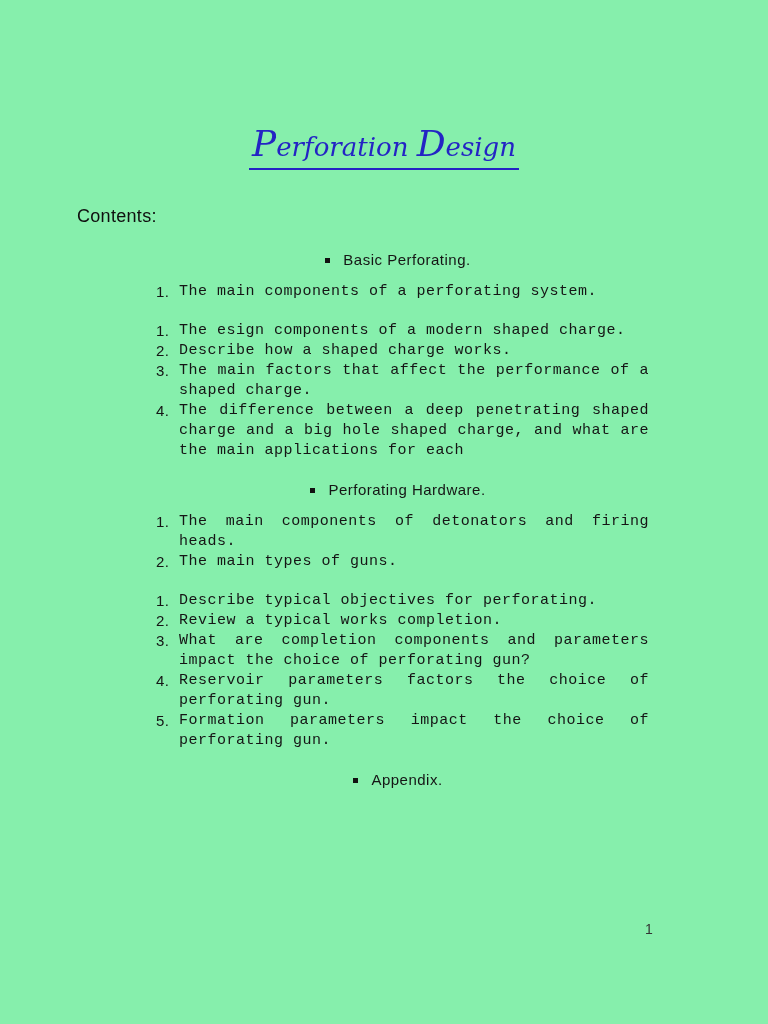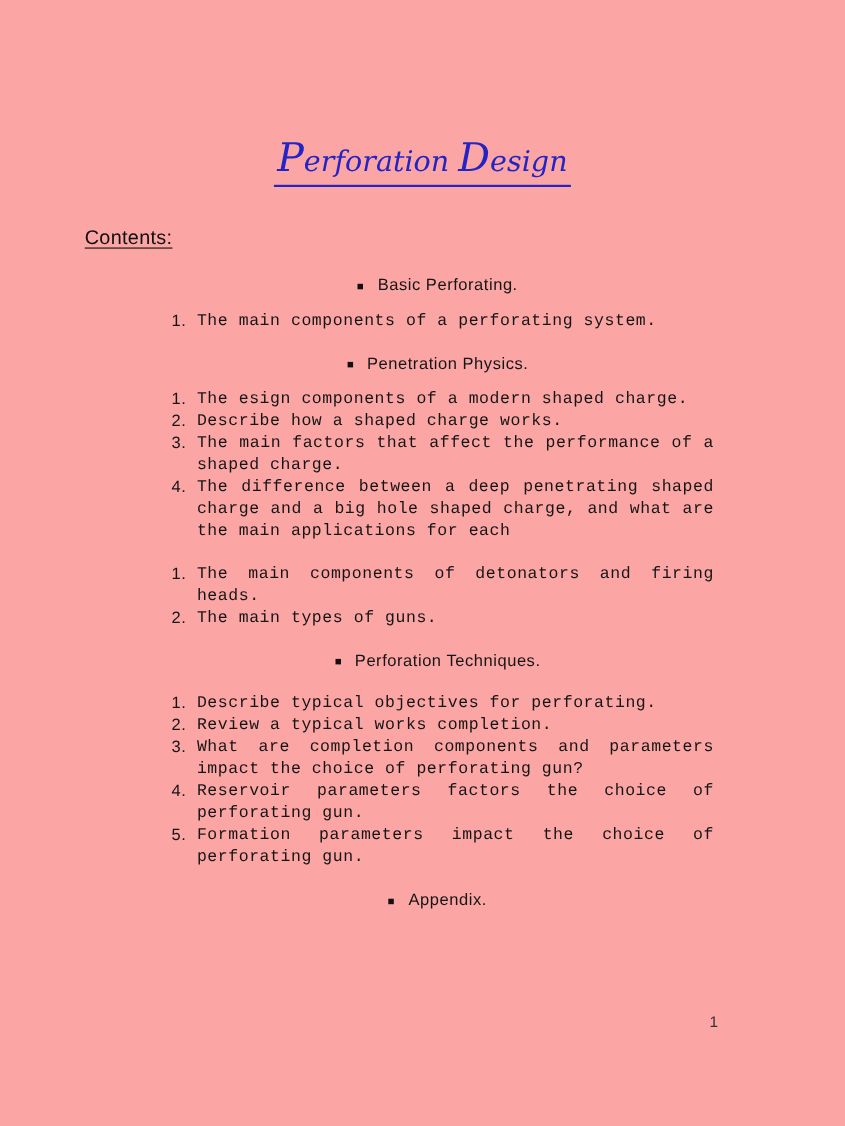--- a/index.html
+++ b/index.html
@@ -1,20 +1,20 @@
 <!DOCTYPE html>
 <html><head>
 <meta charset="utf-8">
 <style>
   html, body { margin: 0; padding: 0; background: #ffffff; }
   .page {
     position: relative;
     width: 768px;
     height: 1024px;
-    background: #fca5a5;
+    background: #86efac;
     font-family: "Liberation Sans", sans-serif;
     color: #151515;
     overflow: hidden;
   }
 
   
   .title-wrap {
     position: absolute;
     top: 121px;
     left: 0;
@@ -33,21 +33,20 @@
   .t-initial { font-size: 36px; }
 
   
   .contents-heading {
     position: absolute;
     top: 206px;
     left: 77px;
     font-size: 18px;
     letter-spacing: 0.3px;
     color: #0f0f0f;
-    text-decoration: underline;
     text-underline-offset: 3px;
   }
 
   
   .contents {
     position: absolute;
     top: 244px;
     left: 140px;
     width: 516px;
     font-size: 15px;
@@ -99,24 +98,20 @@
     </div>
     <div class="items">
           <div class="item">
             <span class="num">1.</span>
             <span class="itext">The main components of a perforating system.</span>
           </div>
         </div>
   </div>
 
   <div class="section">
-    <div class="sec-head">
-      <span class="bullet"></span>
-      <span class="sec-label">Penetration Physics.</span>
-    </div>
     <div class="items">
           <div class="item">
             <span class="num">1.</span>
             <span class="itext">The esign components of a modern shaped charge.</span>
           </div>
           <div class="item">
             <span class="num">2.</span>
             <span class="itext">Describe how a shaped charge works.</span>
           </div>
           <div class="item">
@@ -124,39 +119,36 @@
             <span class="itext">The main factors that affect the performance of a shaped charge.</span>
           </div>
           <div class="item">
             <span class="num">4.</span>
             <span class="itext">The difference between a deep penetrating shaped charge and a big hole shaped charge, and what are the main applications for each</span>
           </div>
         </div>
   </div>
 
   <div class="section">
+    <div class="sec-head">
+      <span class="bullet"></span>
+      <span class="sec-label">Perforating Hardware.</span>
+    </div>
     <div class="items">
           <div class="item">
             <span class="num">1.</span>
             <span class="itext">The main components of detonators and firing heads.</span>
           </div>
           <div class="item">
             <span class="num">2.</span>
             <span class="itext">The main types of guns.</span>
           </div>
         </div>
   </div>
 
-  <div class="section">
-    <div class="sec-head">
-      <span class="bullet"></span>
-      <span class="sec-label">Perforation Techniques.</span>
-    </div>
-
-  </div>
 
   <div class="section">
     <div class="items">
           <div class="item">
             <span class="num">1.</span>
             <span class="itext">Describe typical objectives for perforating.</span>
           </div>
           <div class="item">
             <span class="num">2.</span>
             <span class="itext">Review a typical works completion.</span>

